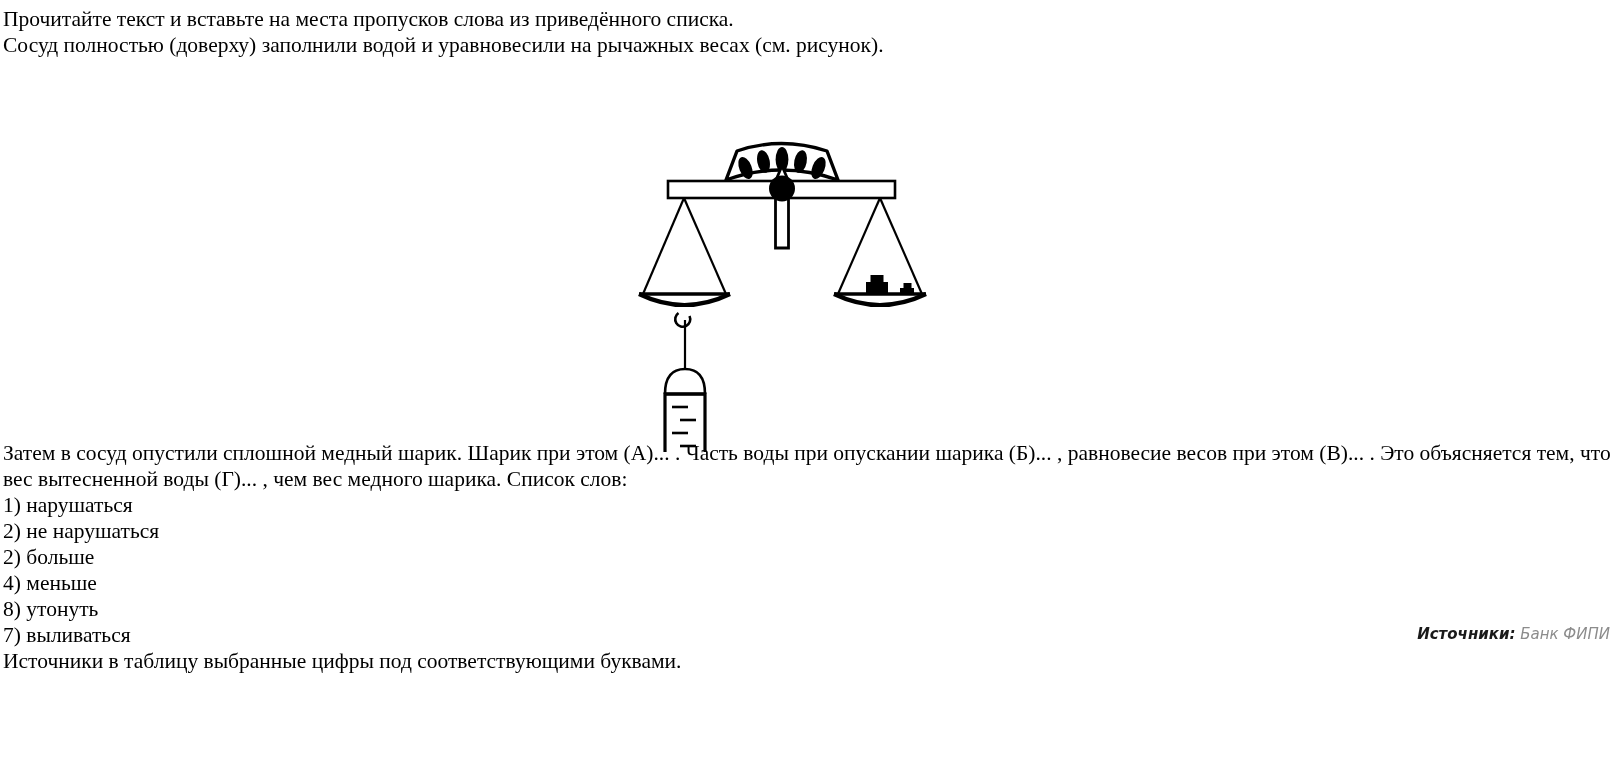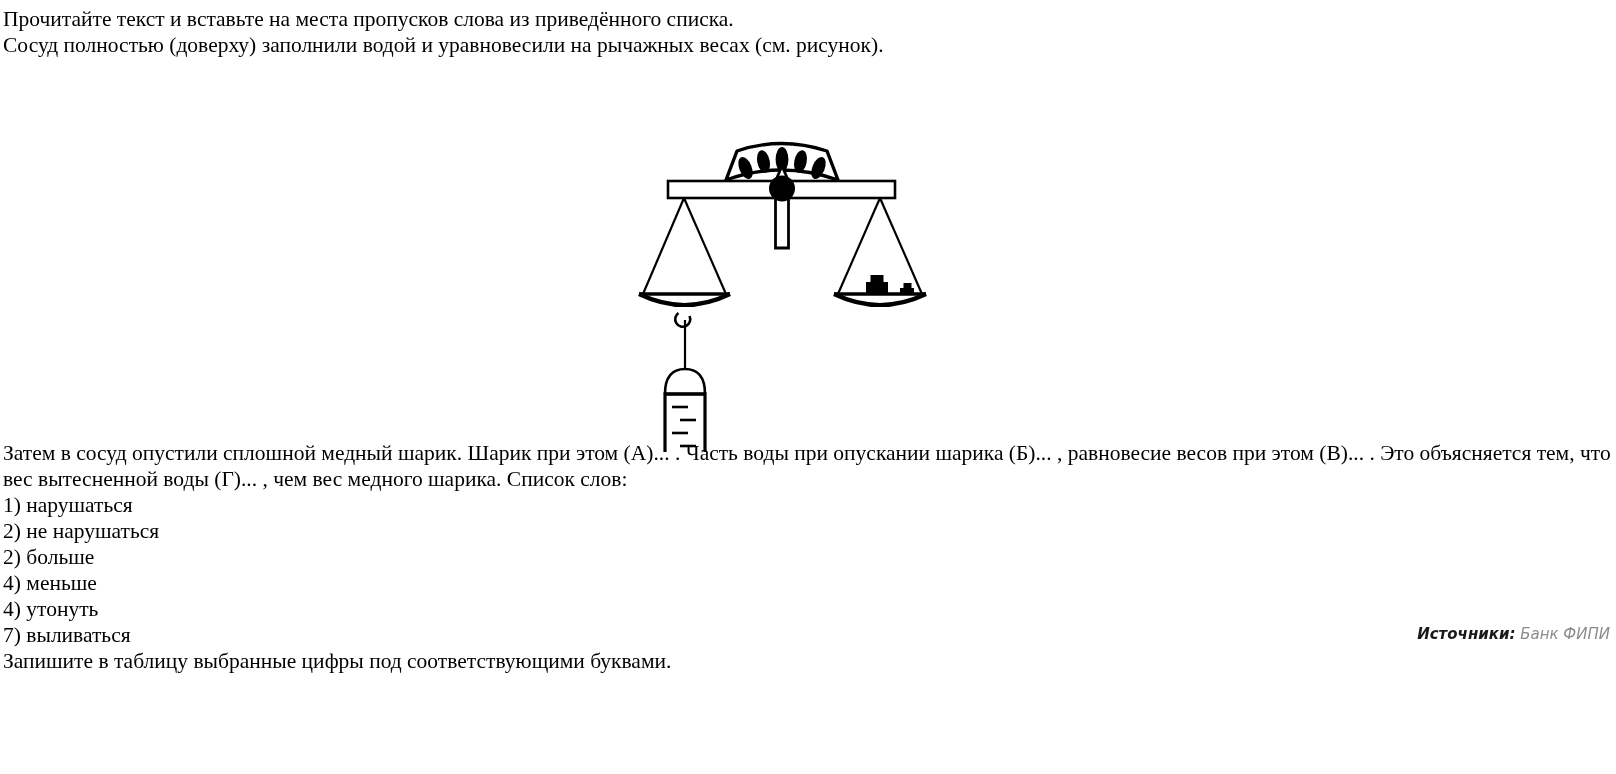--- a/index.html
+++ b/index.html
@@ -171,24 +171,24 @@
     </svg>
   </div>
 
   <div class="body-text">
     <p class="para">Затем в сосуд опустили сплошной медный шарик. Шарик при этом (А)... . Часть воды при опускании шарика (Б)... , равновесие весов при этом (В)... . Это объясняется тем, что вес вытесненной воды (Г)... , чем вес медного шарика. Список слов:</p>
     <ul class="list">
       <li>1) нарушаться</li>
       <li>2) не нарушаться</li>
       <li>2) больше</li>
       <li>4) меньше</li>
-      <li>4) утонуть</li>
+      <li>8) утонуть</li>
       <li>7) выливаться</li>
     </ul>
-    <p class="closing">Запишите в таблицу выбранные цифры под соответствующими буквами.</p>
+    <p class="closing">Источники в таблицу выбранные цифры под соответствующими буквами.</p>
   </div>
 
   <div class="source">
     <span class="src-label">Источники:</span>
     <span class="src-value">Банк ФИПИ</span>
   </div>
 
 </div>
 
 </body></html>

